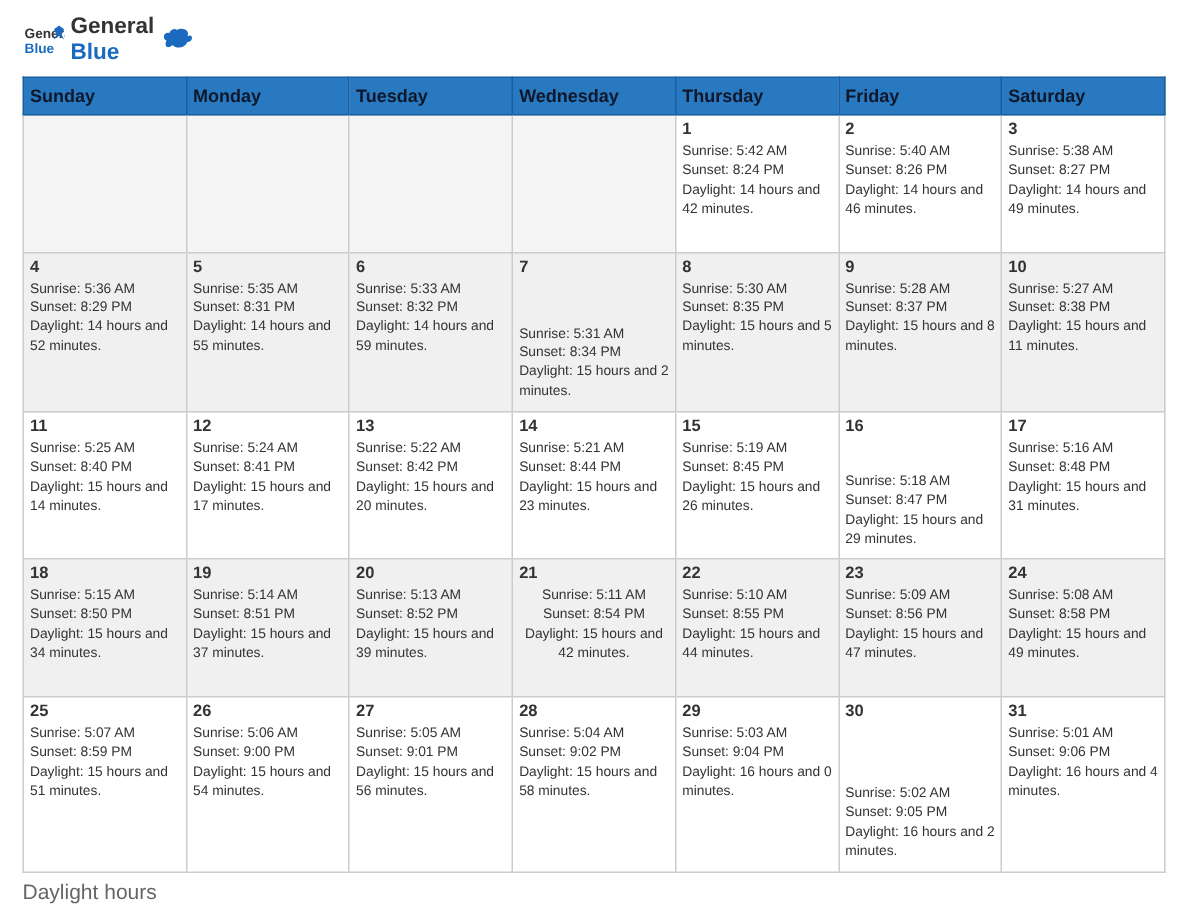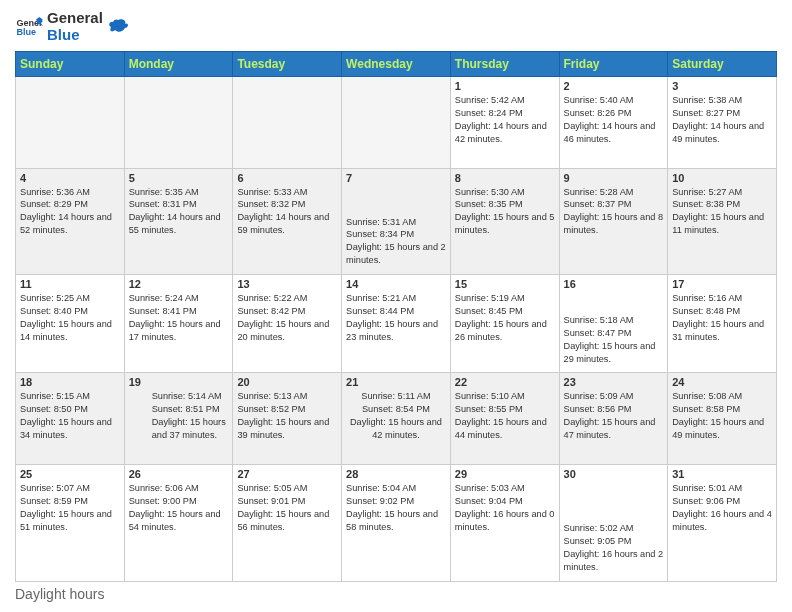--- a/index.html
+++ b/index.html
@@ -47,21 +47,21 @@
     }
     .calendar {
       flex: 1;
       border: 1px solid #ccc;
       border-collapse: collapse;
       width: 100%;
       table-layout: fixed;
     }
     .calendar th {
       background: #2979c0;
-      color: #bef264;
+      color: #0f172a;
       font-size: 12px;
       font-weight: bold;
       padding: 5px 4px;
       text-align: left;
       border: 1px solid #1a5fa0;
     }
     .calendar td {
       border: 1px solid #ccc;
       vertical-align: top;
       padding: 3px 4px;
@@ -240,21 +240,21 @@
         </tr>
         <tr>
           <td class="shaded">
             <div class="day-number">18</div>
             <div class="day-info" style="white-space: pre-line;">Sunrise: 5:15 AM
 Sunset: 8:50 PM
 Daylight: 15 hours and 34 minutes.</div>
           </td>
           <td class="shaded">
             <div class="day-number">19</div>
-            <div class="day-info" style="white-space: pre-line; margin-left: 23px;">Sunrise: 5:14 AM
+            <div class="day-info" style="white-space: pre-line;">Sunrise: 5:14 AM
 Sunset: 8:51 PM
 Daylight: 15 hours and 37 minutes.</div>
           </td>
           <td class="shaded">
             <div class="day-number">20</div>
             <div class="day-info" style="white-space: pre-line;">Sunrise: 5:13 AM
 Sunset: 8:52 PM
 Daylight: 15 hours and 39 minutes.</div>
           </td>
           <td class="shaded">

